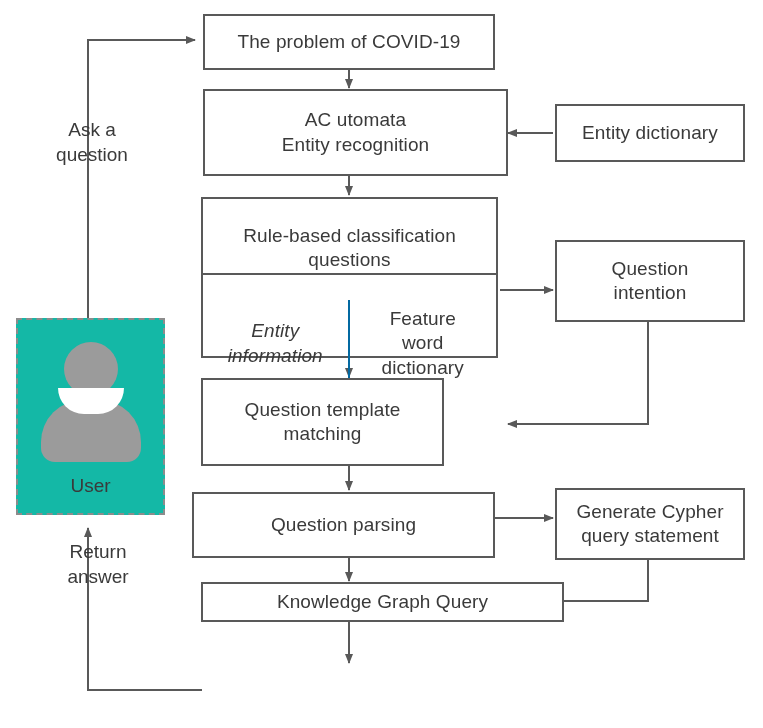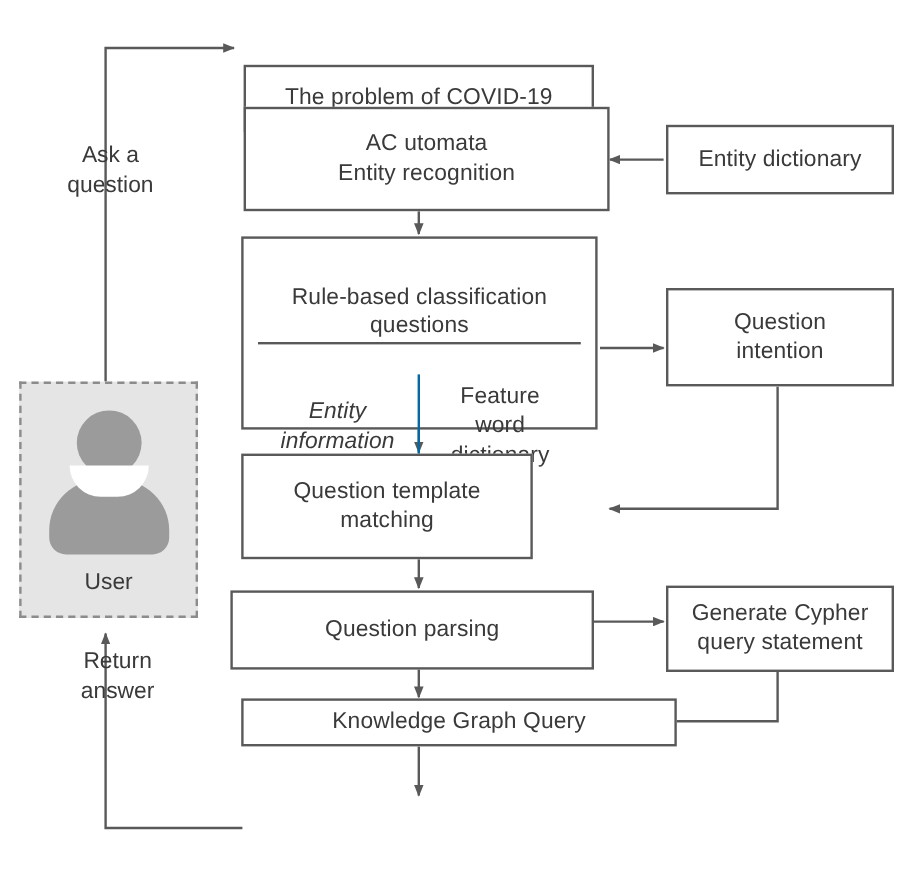--- a/index.html
+++ b/index.html
@@ -36,21 +36,21 @@
     justify-content: center;
     text-align: center;
     font-size: 19px;
     line-height: 1.28;
     letter-spacing: 0.1px;
     padding: 2px 6px;
     white-space: pre-line;
   }
   .node.split-parent {
     display: block;
-    padding: 12px;
+    padding: 0;
   }
   .split-top {
     box-sizing: border-box;
     height: 52px;
     border-bottom: 2px solid #595959;
     display: flex;
     align-items: center;
     justify-content: center;
     text-align: center;
     white-space: pre-line;
@@ -76,21 +76,21 @@
     color: #3a3a3a;
   }
   .split-cell.left {
     border-right: 2px solid #0369a1;
     font-style: italic;
   }
   .user-box {
     position: absolute;
     box-sizing: border-box;
     border: 2px dashed #8c8c8c;
-    background: #e5e5e5;
+    background: #14b8a6;
   }
   .avatar {
     position: absolute;
     left: 0;
     right: 0;
     top: 22px;
     height: 118px;
   }
   .avatar .head {
     position: absolute;
@@ -190,21 +190,21 @@
     </div>
     <div class="user-label">User</div>
   </div>
 
   <div class="edge-label" style="left:22px; top:118px; width:140px;">Ask a
 question</div>
 
   <div class="edge-label" style="left:28px; top:540px; width:140px;">Return
 answer</div>
 
-  <div class="node" style="left:203px; top:14px; width:292px; height:56px;margin-top:40px;">The problem of COVID-19</div>
+  <div class="node" style="left:203px; top:14px; width:292px; height:56px;">The problem of COVID-19</div>
 
   <div class="node" style="left:203px; top:89px; width:305px; height:87px;">AC utomata
 Entity recognition</div>
 
   <div class="node split-parent" style="left:201px; top:197px; width:297px; height:161px;">
     <div class="split-top">Rule-based classification
 questions</div>
     <div class="split-bottom">
       <div class="split-cell left">Entity
 information</div>

